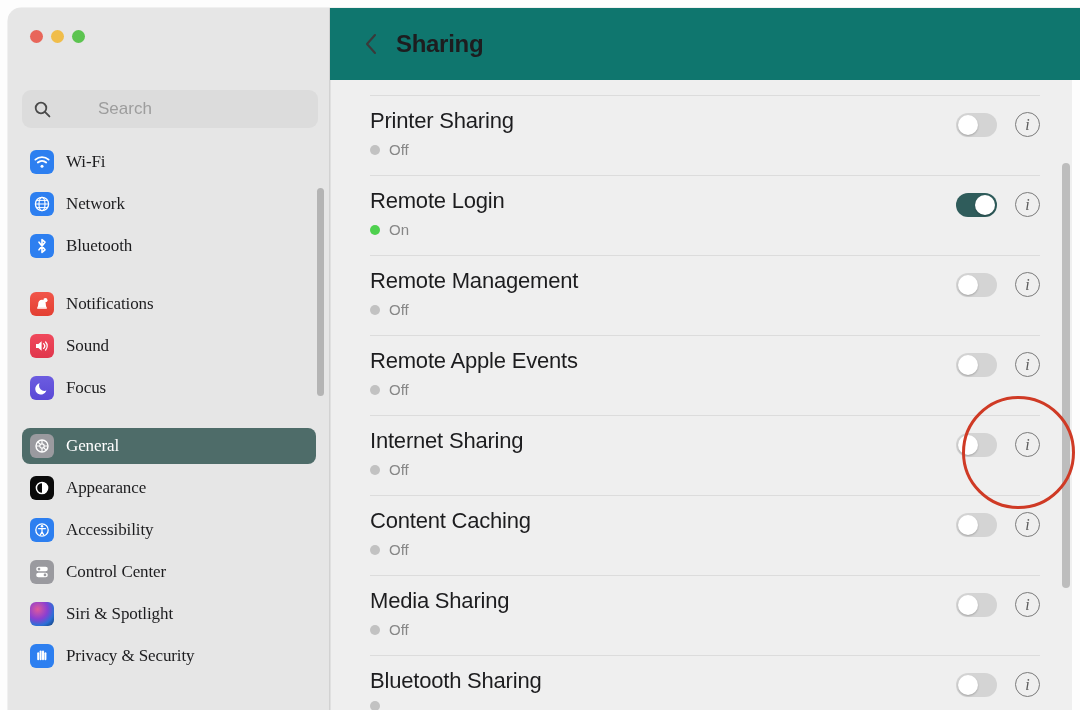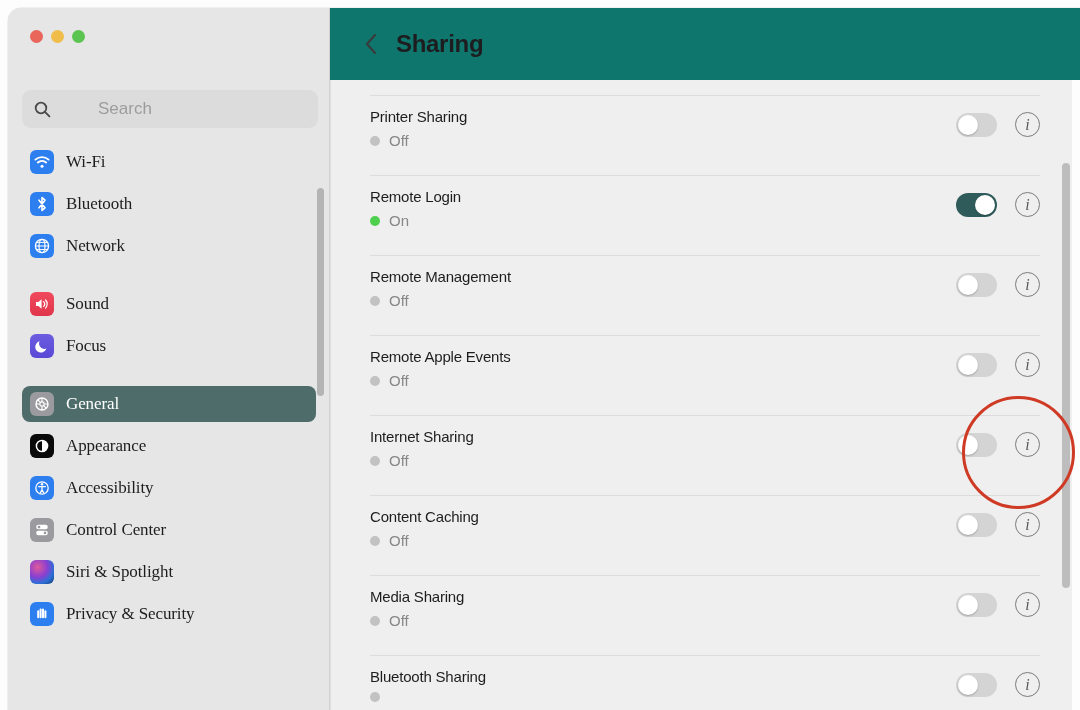--- a/index.html
+++ b/index.html
@@ -175,21 +175,21 @@
     height: 80px;
     display: flex; align-items: flex-start;
     padding-top: 12px;
     border-bottom: 1px solid #dcdcdc;
   }
   .row.partial { height: 36px; padding-top: 0; }
   .row:last-child { border-bottom: none; }
 
   .row-text { flex: 1 1 auto; min-width: 0; }
   .row-title {
-    font-size: 15px;
+    font-size: 22px;
     color: #1d1d1f;
     letter-spacing: -0.2px;
     margin-bottom: 7px;
   }
   .row-status {
     display: flex; align-items: center;
     font-size: 15px;
     color: #878787;
   }
   .status-dot {
@@ -309,42 +309,52 @@
             <span class="nav-icon ic-wifi">
               <svg width="18" height="18" viewBox="0 0 18 18">
                 <path d="M2.4 6.6a10 10 0 0 1 13.2 0" fill="none" stroke="#fff" stroke-width="1.9" stroke-linecap="round"></path>
                 <path d="M4.8 9.5a6.5 6.5 0 0 1 8.4 0" fill="none" stroke="#fff" stroke-width="1.9" stroke-linecap="round"></path>
                 <circle cx="9" cy="13.2" r="1.5" fill="#fff"></circle>
               </svg>
             </span>
             <span class="nav-label">Wi-Fi</span>
           </div>
           <div class="nav-item">
-            <span class="nav-icon ic-bluetooth">
-              <svg width="18" height="18" viewBox="0 0 18 18">
-                <path d="M6 5.2l6 7.6-3 2.6V2.6l3 2.6-6 7.6" fill="none" stroke="#fff" stroke-width="1.6" stroke-linejoin="round" stroke-linecap="round"></path>
-              </svg>
-            </span>
-            <span class="nav-label">Bluetooth</span>
-          </div>
-          <div class="nav-item">
             <span class="nav-icon ic-network">
               <svg width="18" height="18" viewBox="0 0 18 18">
                 <circle cx="9" cy="9" r="6.6" fill="none" stroke="#fff" stroke-width="1.3"></circle>
                 <ellipse cx="9" cy="9" rx="3" ry="6.6" fill="none" stroke="#fff" stroke-width="1.2"></ellipse>
                 <line x1="2.4" y1="9" x2="15.6" y2="9" stroke="#fff" stroke-width="1.2"></line>
                 <line x1="3.6" y1="5.4" x2="14.4" y2="5.4" stroke="#fff" stroke-width="1"></line>
                 <line x1="3.6" y1="12.6" x2="14.4" y2="12.6" stroke="#fff" stroke-width="1"></line>
               </svg>
             </span>
             <span class="nav-label">Network</span>
           </div>
+          <div class="nav-item">
+            <span class="nav-icon ic-bluetooth">
+              <svg width="18" height="18" viewBox="0 0 18 18">
+                <path d="M6 5.2l6 7.6-3 2.6V2.6l3 2.6-6 7.6" fill="none" stroke="#fff" stroke-width="1.6" stroke-linejoin="round" stroke-linecap="round"></path>
+              </svg>
+            </span>
+            <span class="nav-label">Bluetooth</span>
+          </div>
         </div>
 
         <div class="nav-group">
+          <div class="nav-item">
+            <span class="nav-icon ic-notif">
+              <svg width="18" height="18" viewBox="0 0 18 18">
+                <path d="M4.6 12.4c0-1 .6-1.3.6-3.4 0-2.4 1.4-4.3 3.8-4.3s3.8 1.9 3.8 4.3c0 2.1.6 2.4.6 3.4z" fill="#fff"></path>
+                <rect x="4" y="12.2" width="10" height="1.5" rx="0.7" fill="#fff"></rect>
+                <circle cx="12.4" cy="5.2" r="2.1" fill="#fff"></circle>
+              </svg>
+            </span>
+            <span class="nav-label">Notifications</span>
+          </div>
           <div class="nav-item">
             <span class="nav-icon ic-sound">
               <svg width="18" height="18" viewBox="0 0 18 18">
                 <path d="M3 7h2.4L8.6 4.2v9.6L5.4 11H3z" fill="#fff"></path>
                 <path d="M10.6 6.6a3.4 3.4 0 0 1 0 4.8" fill="none" stroke="#fff" stroke-width="1.3" stroke-linecap="round"></path>
                 <path d="M12.6 5a5.8 5.8 0 0 1 0 8" fill="none" stroke="#fff" stroke-width="1.2" stroke-linecap="round"></path>
               </svg>
             </span>
             <span class="nav-label">Sound</span>
           </div>

